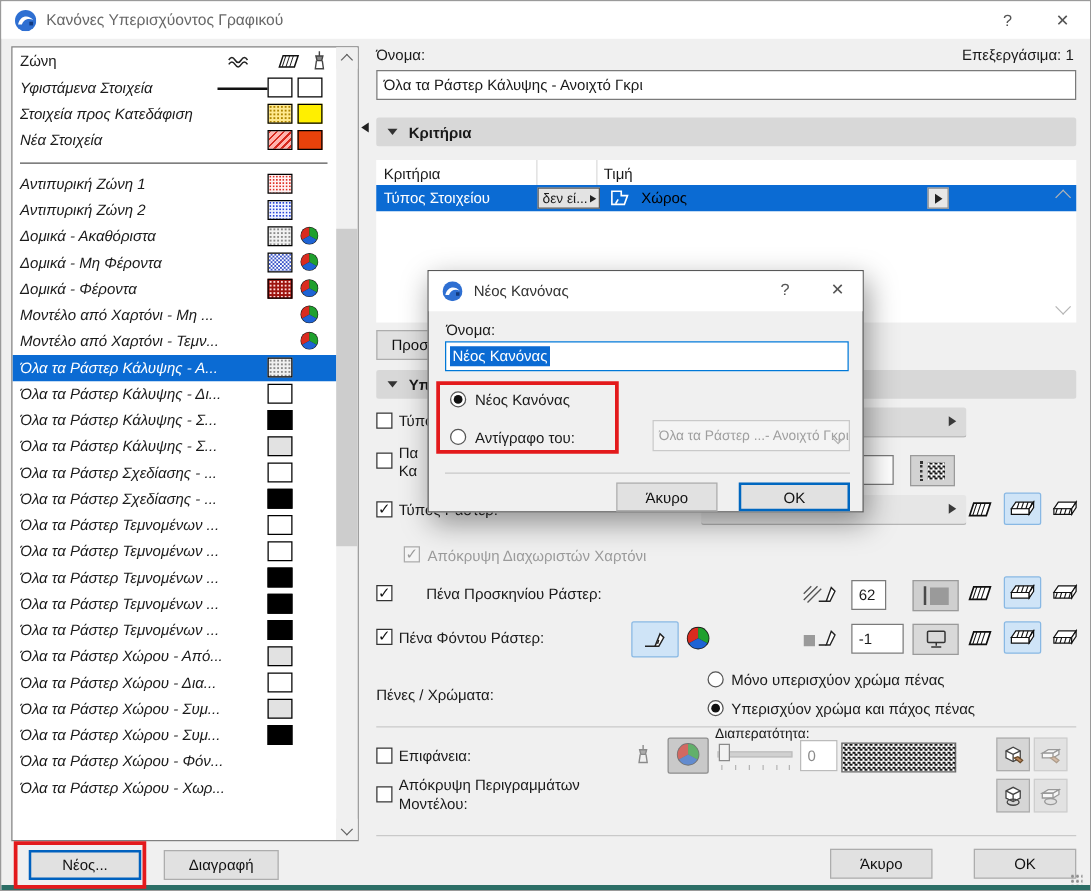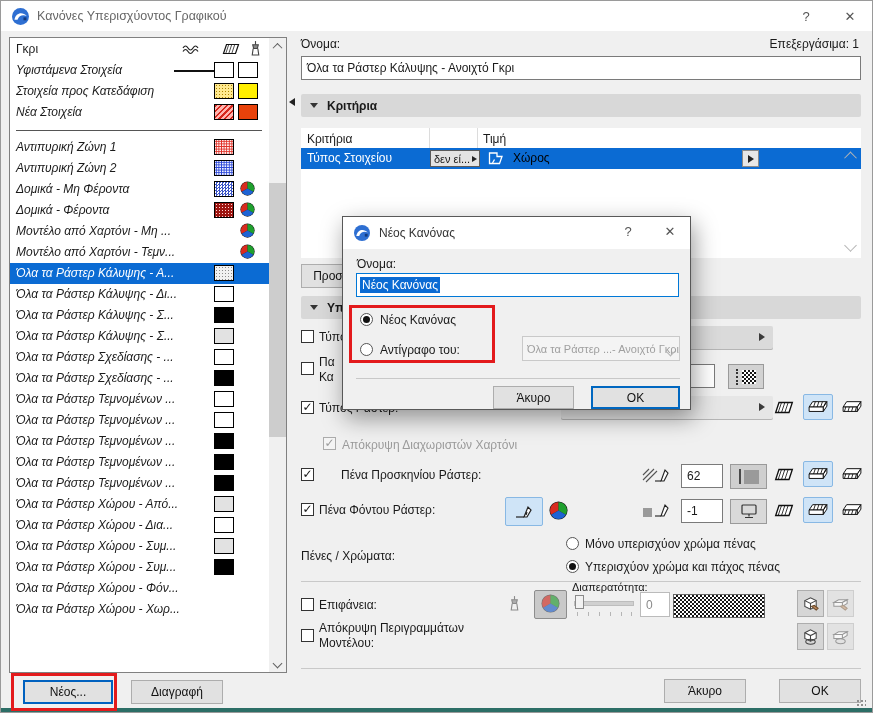--- a/index.html
+++ b/index.html
@@ -88,21 +88,21 @@
           <rect x="10.8" y="8.8" width="2.8" height="2.8" fill="#123a7e"></rect>
         </svg>
     </span>
     <span class="ttl">Κανόνες Υπερισχύοντος Γραφικού</span>
     <div class="capbtn" style="left:790px;">?</div>
     <div class="capbtn" style="left:834px;">✕</div>
   </div>
 
   <div id="leftlist">
     <div id="lhead">
-      <span class="hname">Γκρι</span>
+      <span class="hname">Ζώνη</span>
       <span class="hicon" style="left:172px;top:5px;">
         <svg width="20" height="12" viewBox="0 0 20 12" fill="none" stroke="#222" stroke-width="1.2">
             <path d="M1 5 q2.5 -4 5 0 t5 0 t5 0"></path>
             <path d="M1 8.5 q2.5 -4 5 0 t5 0 t5 0"></path>
           </svg>
       </span>
       <span class="hicon" style="left:212px;top:4px;">
         <svg width="18" height="14" viewBox="0 0 24 18">
             <path d="M6 3 H22 L18 15 H2 Z" fill="#fff" stroke="#111" stroke-width="1.6"></path>
             <path d="M9 3 L5 15 M13 3 L9 15 M17 3 L13 15" stroke="#111" stroke-width="1"></path>
@@ -134,20 +134,30 @@
           <i class="sw sw-orangered" style="left:228px"></i>
         </div>
         <div class="lsep"></div>
         <div class="lrow">
           <span class="llabel">Αντιπυρική Ζώνη 1</span>
           <i class="sw sw-red-dots" style="left:204px"></i>
         </div>
         <div class="lrow">
           <span class="llabel">Αντιπυρική Ζώνη 2</span>
           <i class="sw sw-blue-dots" style="left:204px"></i>
+        </div>
+        <div class="lrow">
+          <span class="llabel">Δομικά - Ακαθόριστα</span>
+          <i class="sw sw-gray-dots" style="left:204px"></i>
+          <span class="lpie" style="left:230px"><svg width="15" height="15" viewBox="0 0 16 16">
+              <circle cx="8" cy="8" r="7.6" fill="#1a1a1a"></circle>
+              <path d="M8 8 L1.9 11.5 A7 7 0 0 1 8 1 Z" fill="#d92b1f"></path>
+              <path d="M8 8 L8 1 A7 7 0 0 1 14.1 11.5 Z" fill="#1fa02e"></path>
+              <path d="M8 8 L14.1 11.5 A7 7 0 0 1 1.9 11.5 Z" fill="#1e63d4"></path>
+            </svg></span>
         </div>
         <div class="lrow">
           <span class="llabel">Δομικά - Μη Φέροντα</span>
           <i class="sw sw-blue-checker" style="left:204px"></i>
           <span class="lpie" style="left:230px"><svg width="15" height="15" viewBox="0 0 16 16">
               <circle cx="8" cy="8" r="7.6" fill="#1a1a1a"></circle>
               <path d="M8 8 L1.9 11.5 A7 7 0 0 1 8 1 Z" fill="#d92b1f"></path>
               <path d="M8 8 L8 1 A7 7 0 0 1 14.1 11.5 Z" fill="#1fa02e"></path>
               <path d="M8 8 L14.1 11.5 A7 7 0 0 1 1.9 11.5 Z" fill="#1e63d4"></path>
             </svg></span>
@@ -363,21 +373,21 @@
   <span class="lbl" style="left:318px;top:467px;margin-left:22px;">Πένα Προσκηνίου Ράστερ:</span>
   <span class="abs" style="left:640px;top:465px;">
     <svg width="30" height="19" viewBox="0 0 30 19" fill="none" stroke="#555" stroke-width="1.1">
         <path d="M2 9 L8 3 M2 14 L13 3 M5 16 L16 5"></path>
         <g stroke="#222">
           <path d="M14 15 H20"></path>
           <path d="M20 15 L24 4 L27 7 L23 15 Z" fill="#fff"></path>
         </g>
       </svg>
   </span>
-  <div class="field" style="left:680px;top:463px;width:42px;height:24px;">62</div>
+  <div class="field" style="left:680px;top:463px;width:28px;height:24px;">62</div>
   <div class="penprev" style="left:729px;top:463px;width:37px;height:25px;">
     <span style="width:2px;height:15px;background:#4a4a4a;"></span>
     <span style="width:15px;height:14px;background:#9a9a9a;display:inline-block;"></span>
   </div>
   <div class="tgroup fill-toggles" style="top:460px;">
       <span class="tg" style="left:0">
         <svg width="22" height="15" viewBox="0 0 24 18">
           <path d="M6 3 H22 L18 15 H2 Z" fill="#fff" stroke="#111" stroke-width="1.6"></path>
           <path d="M9 3 L5 15 M13 3 L9 15 M17 3 L13 15" stroke="#111" stroke-width="1"></path>
         </svg>

